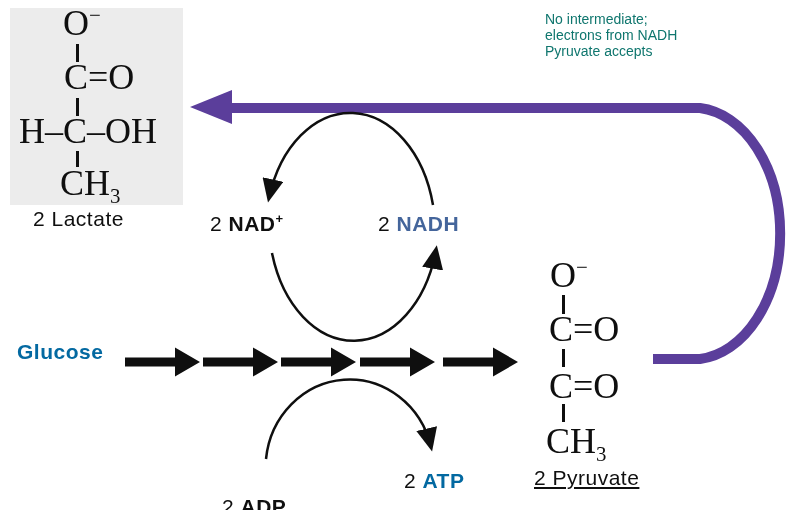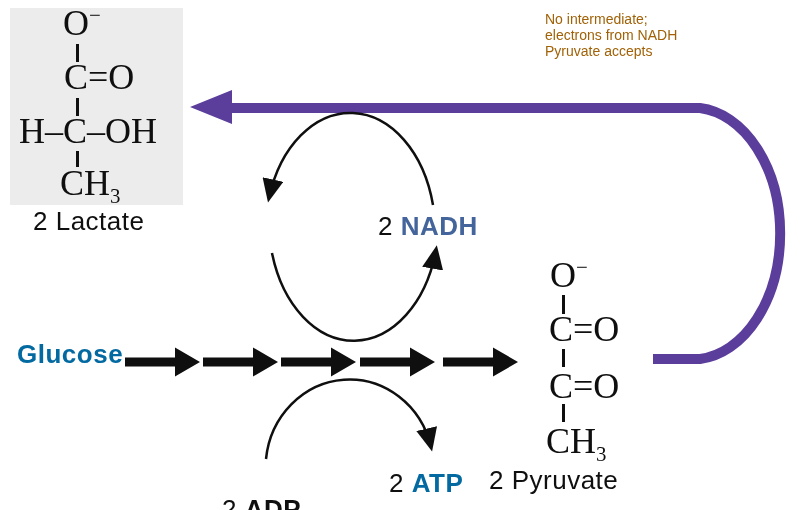--- a/index.html
+++ b/index.html
@@ -2,30 +2,30 @@
 <html><head>
 <meta charset="utf-8">
 <style>
   html,body{margin:0;padding:0;background:#fff;}
   .page{
     position:relative;width:801px;height:510px;background:#ffffff;overflow:hidden;
     font-family:"Liberation Sans",sans-serif;color:#0f0f0f;
   }
   .abs{position:absolute;}
   
-  .note{left:545px;top:11px;font-size:14px;line-height:16px;color:#a16207;z-index:3;}
+  .note{left:545px;top:11px;font-size:14px;line-height:16px;color:#0f766e;z-index:3;}
   
   .molbox{left:10px;top:8px;width:173px;height:197px;background:#ececec;z-index:1;}
   
   .chem{font-family:"Liberation Serif",serif;font-size:36px;line-height:1;color:#0f0f0f;z-index:3;white-space:nowrap;}
   .chem sup{font-size:58%;vertical-align:super;line-height:0;}
   .chem sub{font-size:58%;vertical-align:sub;line-height:0;}
   .bond{width:2.5px;background:#0f0f0f;z-index:3;}
   
-  .lbl{font-size:26px;line-height:1;letter-spacing:.5px;z-index:3;white-space:nowrap;}
+  .lbl{font-size:21px;line-height:1;letter-spacing:.5px;z-index:3;white-space:nowrap;}
   .b{font-weight:bold;}
   .red{color:#0369a1;}
   .blue{color:#44659b;}
   .lbl sup{font-size:62%;vertical-align:super;line-height:0;}
   svg.layer{position:absolute;left:0;top:0;z-index:2;}
 </style>
 </head>
 <body>
 
 <div class="page">
@@ -86,30 +86,33 @@
     <span>C</span><span>=</span><span>O</span>
   </div>
   <div class="abs bond" style="left:562px;top:349px;height:18px;"></div>
   <div class="abs chem sp" style="left:549px;top:368px;">
     <span>C</span><span>=</span><span>O</span>
   </div>
   <div class="abs bond" style="left:562px;top:404px;height:18px;"></div>
   <div class="abs chem" style="left:546px;top:423px;">
     <span>CH</span><sub>3</sub>
   </div>
-  <div class="abs lbl" style="left:489px;top:467px;">2 Pyruvate</div>
+  <div class="abs lbl" style="left:534px;top:467px;text-decoration:underline;">2 Pyruvate</div>
 
   <div class="abs lbl b red" style="left:17px;top:341px;">Glucose</div>
 
+  <div class="abs lbl" style="left:210px;top:213px;">
+    <span>2 </span><span class="b">NAD</span><sup class="b">+</sup>
+  </div>
 
   <div class="abs lbl" style="left:378px;top:213px;">
     <span>2 </span><span class="b blue">NADH</span>
   </div>
 
   <div class="abs lbl" style="left:222px;top:496px;">
     <span>2 </span><span class="b">ADP</span>
   </div>
 
-  <div class="abs lbl" style="left:389px;top:470px;">
+  <div class="abs lbl" style="left:404px;top:470px;">
     <span>2 </span><span class="b red">ATP</span>
   </div>
 
 </div>
 
 </body></html>

